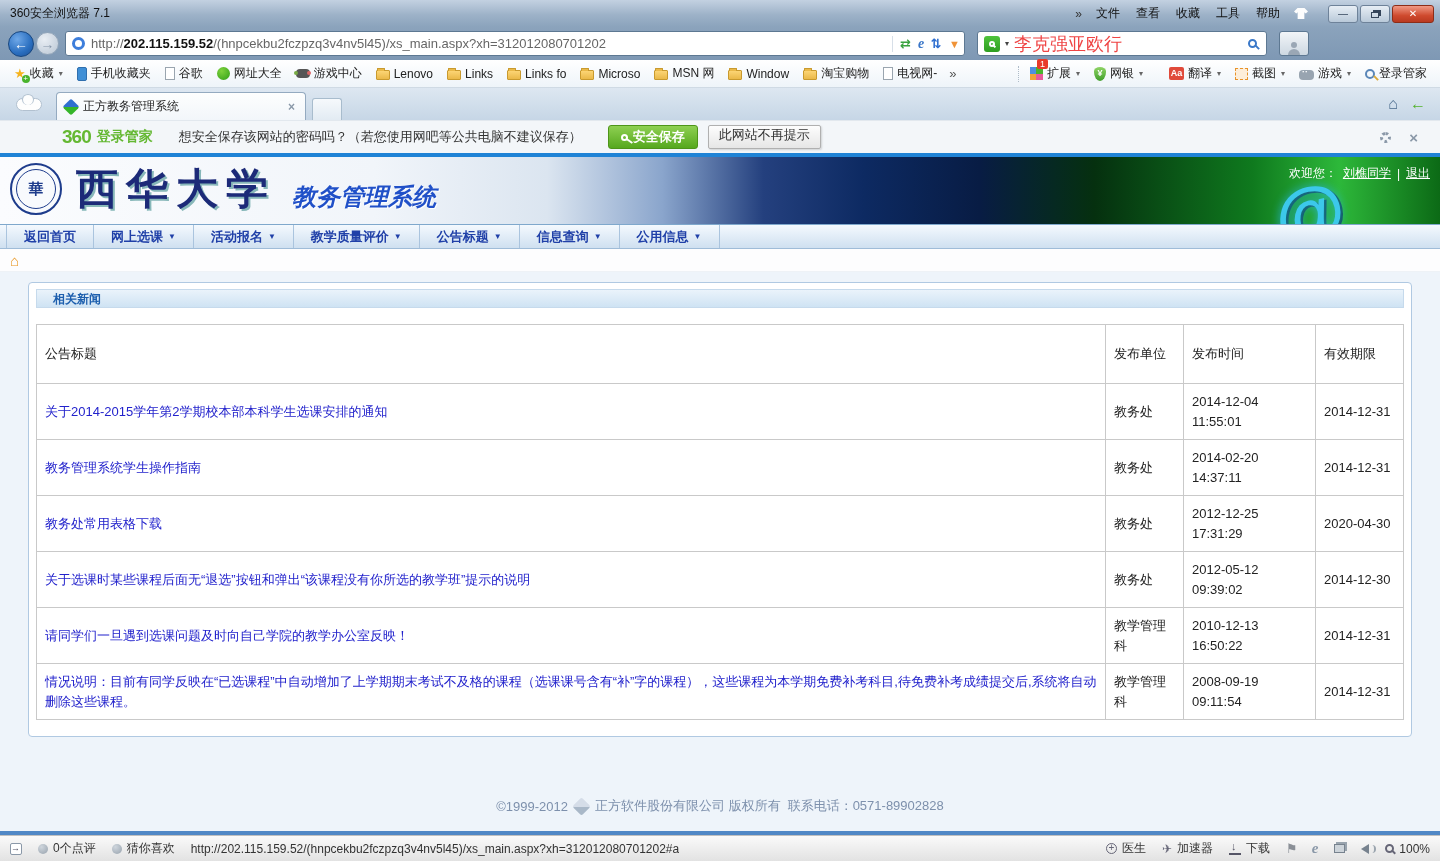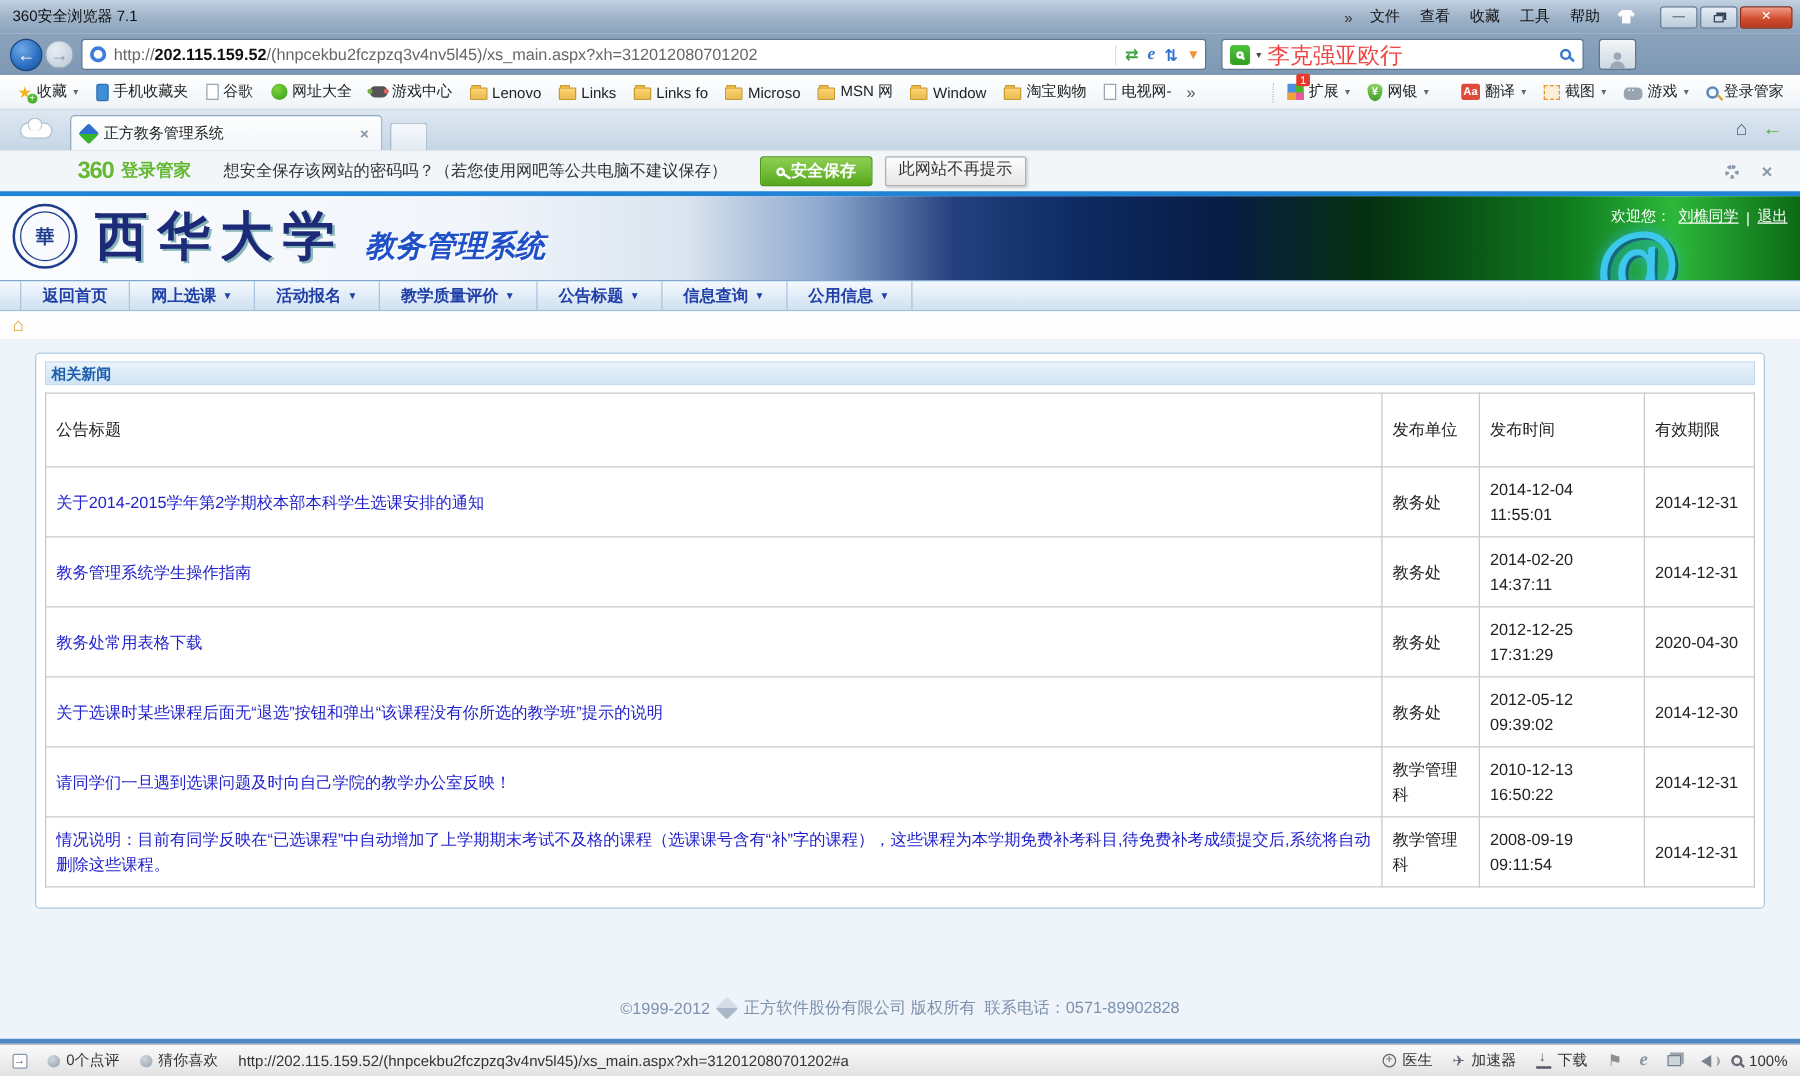--- a/index.html
+++ b/index.html
@@ -139,36 +139,36 @@
     font-size:42px;color:#1c2a78;letter-spacing:8px;text-shadow:2px 2px 0 rgba(44,130,130,.55);line-height:1;}
   .sys-name{margin-left:16px;margin-top:16px;font-size:24px;font-weight:bold;font-style:italic;color:#2050c8;
     text-shadow:1px 1px 0 rgba(255,255,255,.85);}
   .welcome{position:absolute;top:8px;right:10px;color:#fff;font-size:12px;display:flex;gap:6px;align-items:center;white-space:nowrap;}
   .welcome a{color:#fff;text-decoration:underline;}
   .swirl{position:absolute;right:55px;top:16px;width:110px;height:80px;color:#3cc8ea;font-size:72px;font-weight:bold;
     text-shadow:0 0 10px rgba(40,180,230,.9),2px 2px 0 rgba(10,40,80,.8);transform:rotate(-12deg);line-height:1;}
 
   
   .navbar{height:25px;background:linear-gradient(#f4f9fe,#cfe0f0);border-top:1px solid #7fa8cc;border-bottom:1px solid #9fbcd8;
-    display:flex;align-items:stretch;padding-left:16px;}
+    display:flex;align-items:stretch;padding-left:6px;}
   .nav-item{display:flex;align-items:center;gap:5px;padding:0 17px;border-right:1px solid #aac4de;
     font-size:13px;font-weight:bold;color:#2040a8;white-space:nowrap;}
   .nav-item:first-child{border-left:1px solid #aac4de;}
   .nav-caret{font-size:8px;color:#2040a8;}
 
   
   .breadcrumbrow{height:23px;background:#fdfdfe;display:flex;align-items:center;padding:0 10px;gap:5px;border-bottom:1px solid #eef2f6;}
   .house-ico{color:#e8951e;font-size:15px;line-height:1;}
   .breadcrumb-text{font-size:12px;color:#223a66;margin-top:36px;}
 
   
   .content{flex:1;display:flex;flex-direction:column;background:#eef4fa;overflow:hidden;}
   .panel{margin:10px 28px 0;background:#fff;border:1px solid #b0c9e2;border-radius:4px;padding:6px 7px 16px;}
   .panel-titlebar{height:19px;line-height:18px;background:linear-gradient(#eaf3fb,#cfe3f3);border:1px solid #c6daec;
-    color:#1d5fae;font-weight:bold;font-size:12px;padding-left:4px;margin-bottom:6px;}
+    color:#1d5fae;font-weight:bold;font-size:12px;padding-left:16px;margin-bottom:16px;}
   table.news{width:100%;border-collapse:collapse;}
   table.news th, table.news td{border:1px solid #c9c9c9;font-size:13px;color:#222;}
   table.news th{font-weight:normal;text-align:left;padding:20px 8px;}
   table.news td{padding:8px;line-height:1.5;vertical-align:middle;}
   td.c-title{padding:13px 8px;}
   col.c-unit{width:78px;} col.c-time{width:132px;} col.c-exp{width:88px;}
   a.news-link{color:#2222cc;text-decoration:none;}
 
   
   .footer{margin-top:auto;display:flex;align-items:center;justify-content:center;gap:7px;

